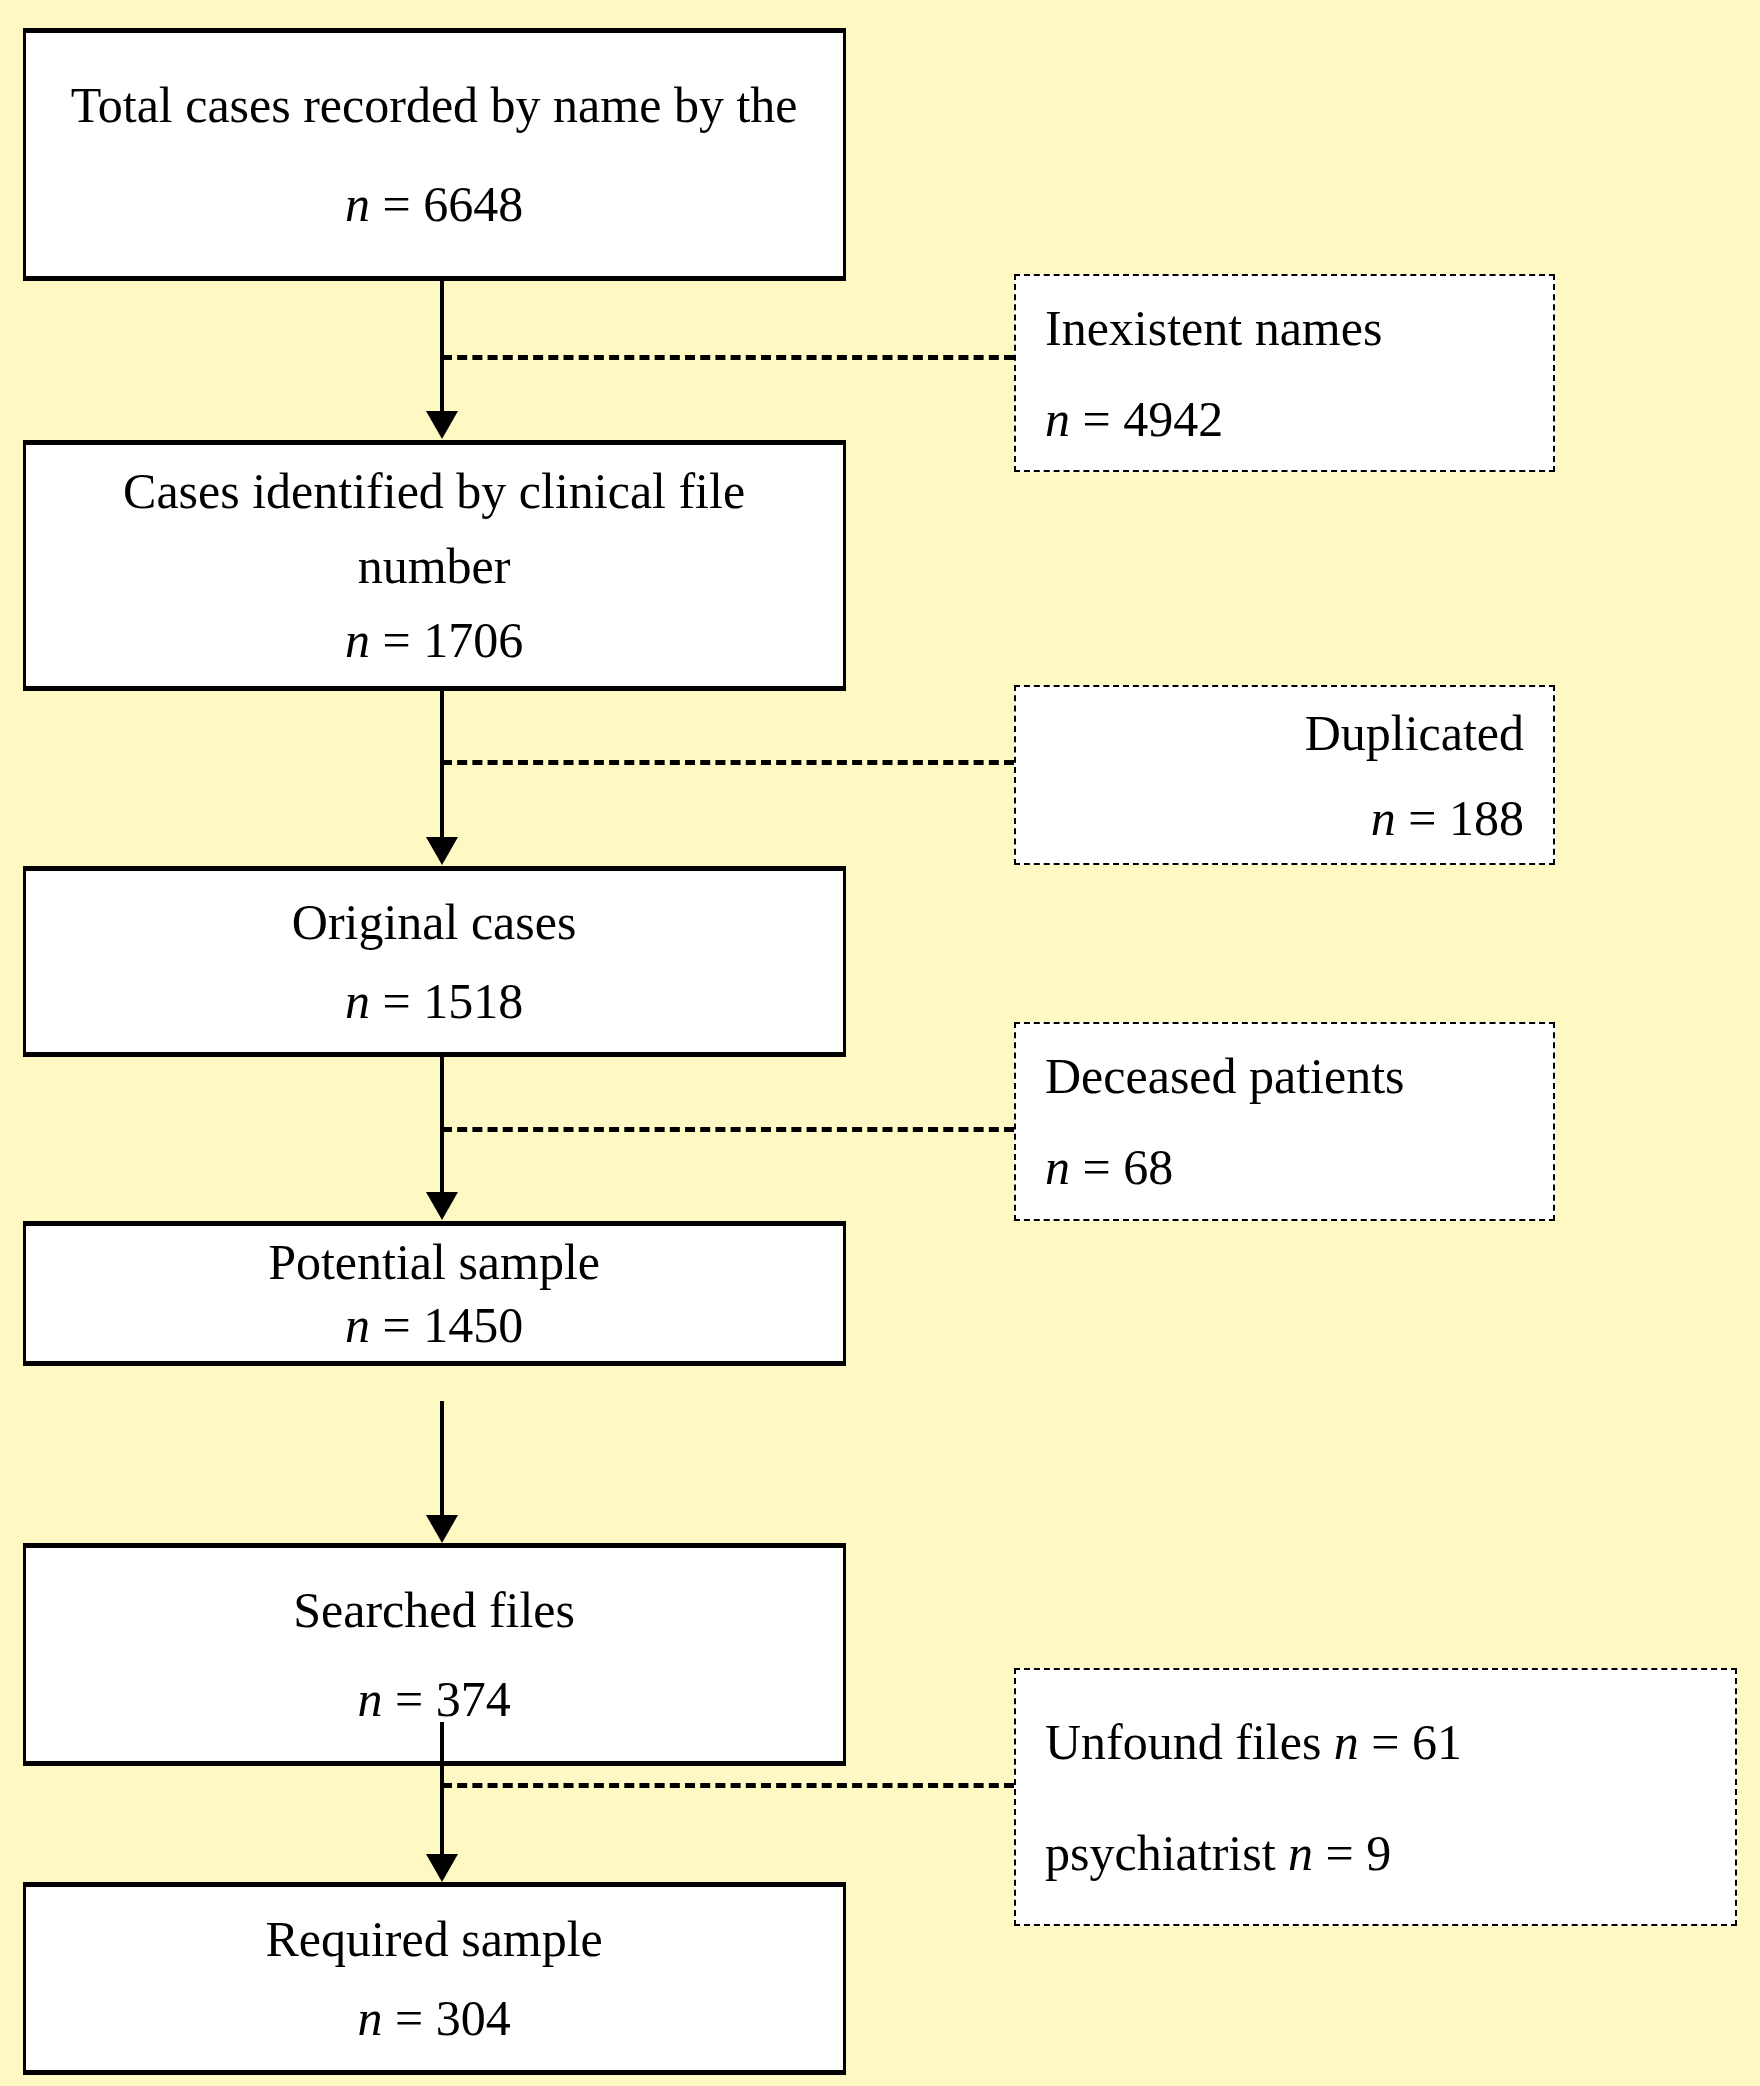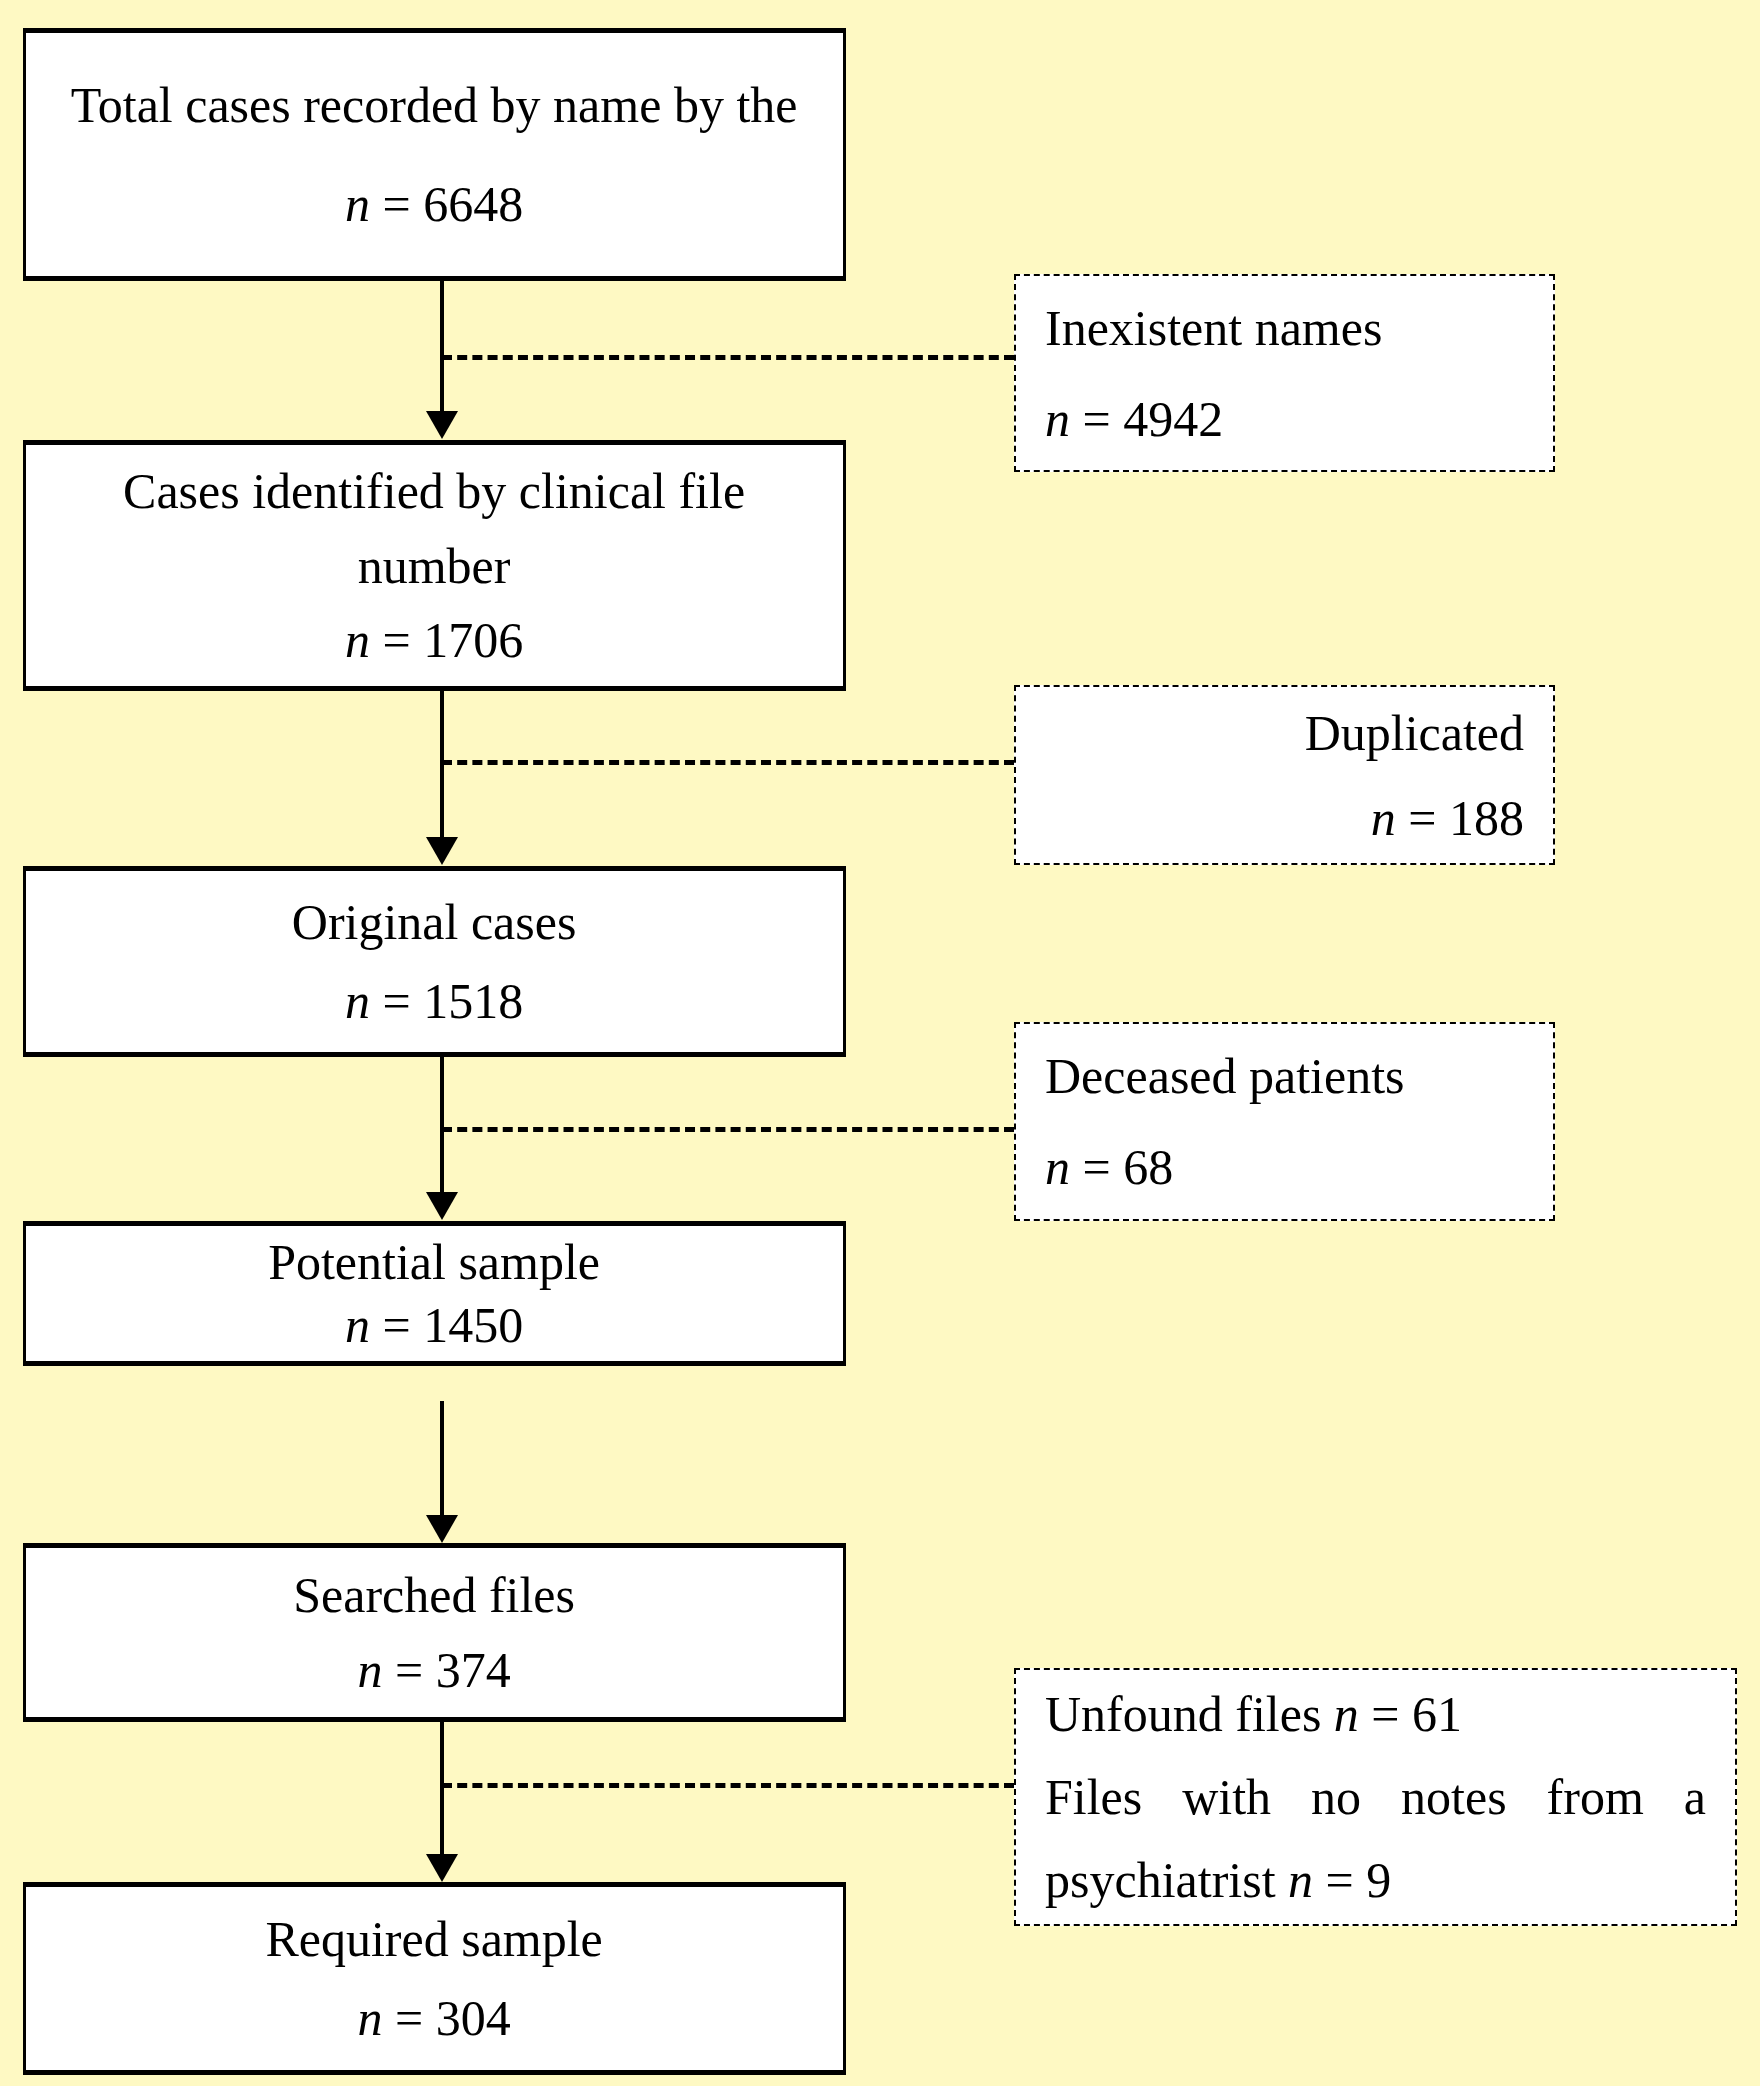--- a/index.html
+++ b/index.html
@@ -62,21 +62,21 @@
     border-right: 16.4px solid transparent;
     border-top: 28px solid #000000;
   }
   .hdash { position: absolute; left: 442px; width: 572px; height: 0; border-top: 5.1px dashed #000000; }
 
   
   .mb1 { top: 28px;   height: 253px; }
   .mb2 { top: 440px;  height: 251px; }
   .mb3 { top: 866px; height: 191px; }
   .mb4 { top: 1221px; height: 145px; font-family: Liberation Serif, serif; }
-  .mb5 { top: 1543px; height: 179px; }
+  .mb5 { top: 1543px; height: 223px; }
   .mb6 { top: 1882px; height: 193px; }
 
   .db1 { top: 274px;  height: 198px; }
   .db2 { top: 685px; height: 180px; align-items: flex-end; }
   .db3 { top: 1022px; height: 199px; }
   .db4 { top: 1668px; height: 258px; width: 723px; }
 
   .vl1 { top: 281px;  height: 133px; }
   .vl2 { top: 691px; height: 149px; }
   .vl3 { top: 1057px; height: 138px; }
@@ -140,21 +140,20 @@
     <div class="dline"><span class="nvar">n</span><span> = 188</span></div>
   </div>
 
   <div class="dbox db3">
     <div class="dline">Deceased patients</div>
     <div class="dline"><span class="nvar">n</span><span> = 68</span></div>
   </div>
 
   <div class="dbox db4">
     <div class="dline"><span>Unfound files </span><span class="nvar">n</span><span> = 61</span></div>
-    <div class="dline jline">Files with no notes from a</div>
     <div class="dline"><span>psychiatrist </span><span class="nvar">n</span><span> = 9</span></div>
   </div>
 
   <div class="vline vl1"></div>
   <div class="ahead ah1"></div>
 
   <div class="vline vl2"></div>
   <div class="ahead ah2"></div>
 
   <div class="vline vl3"></div>

